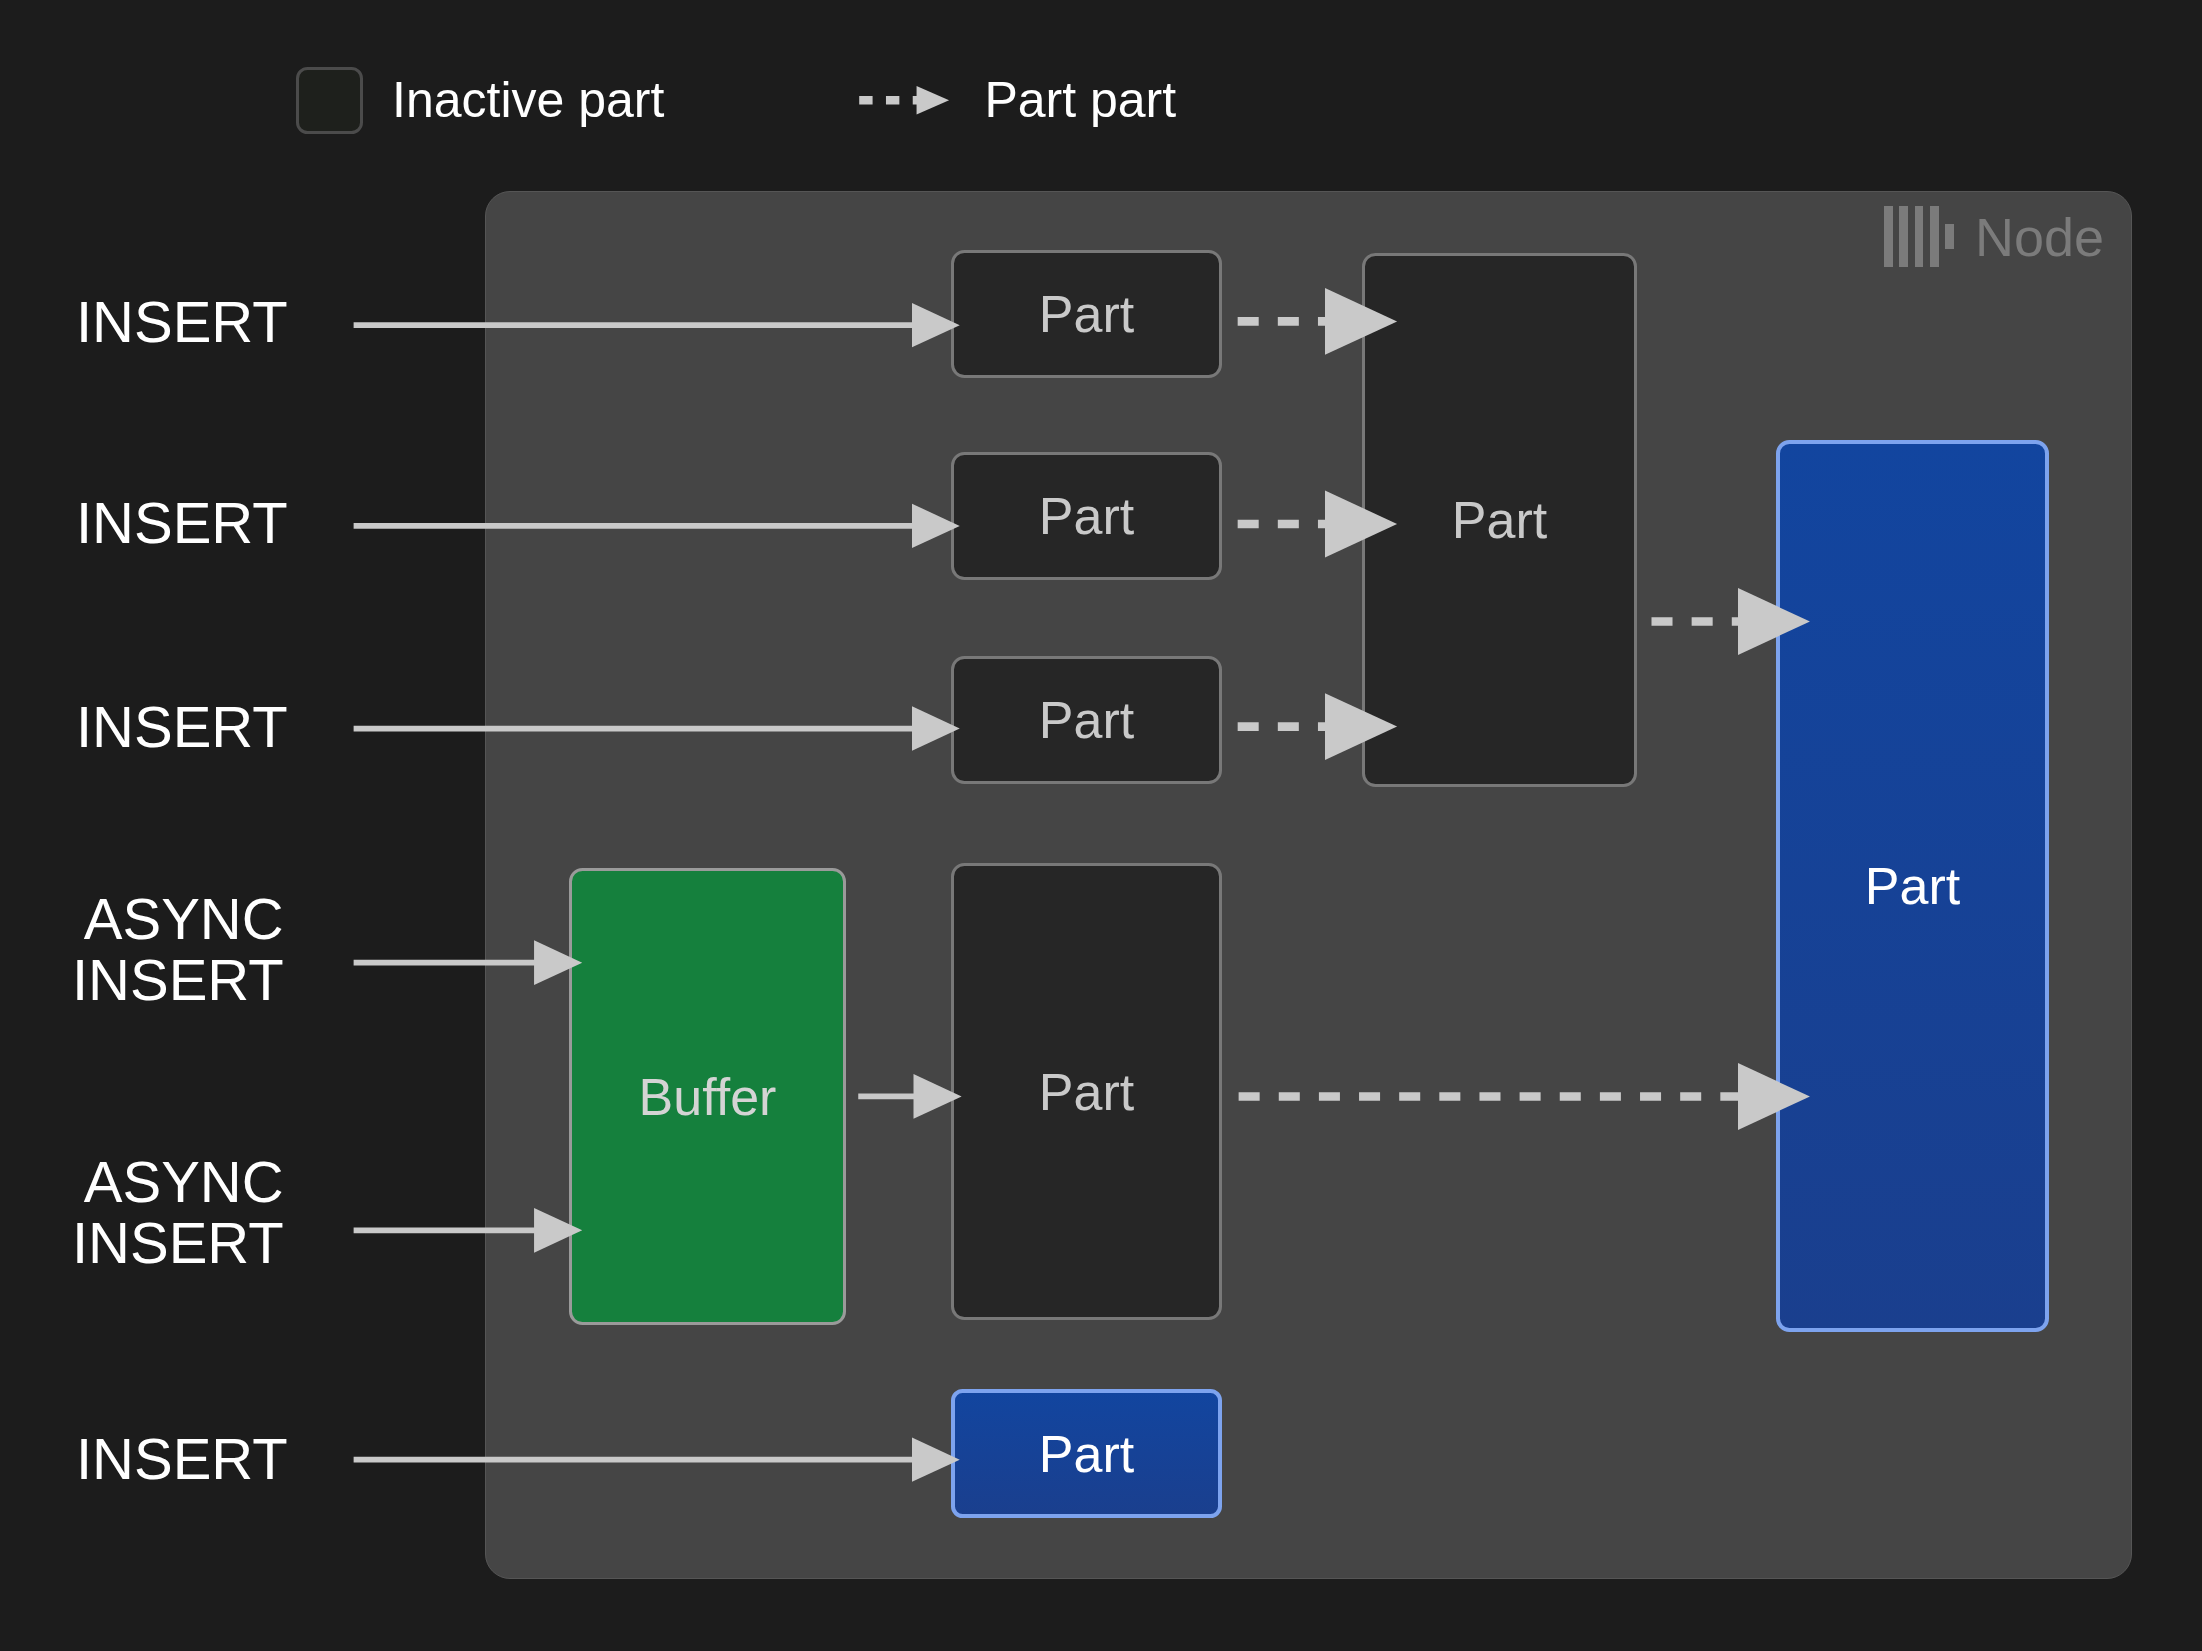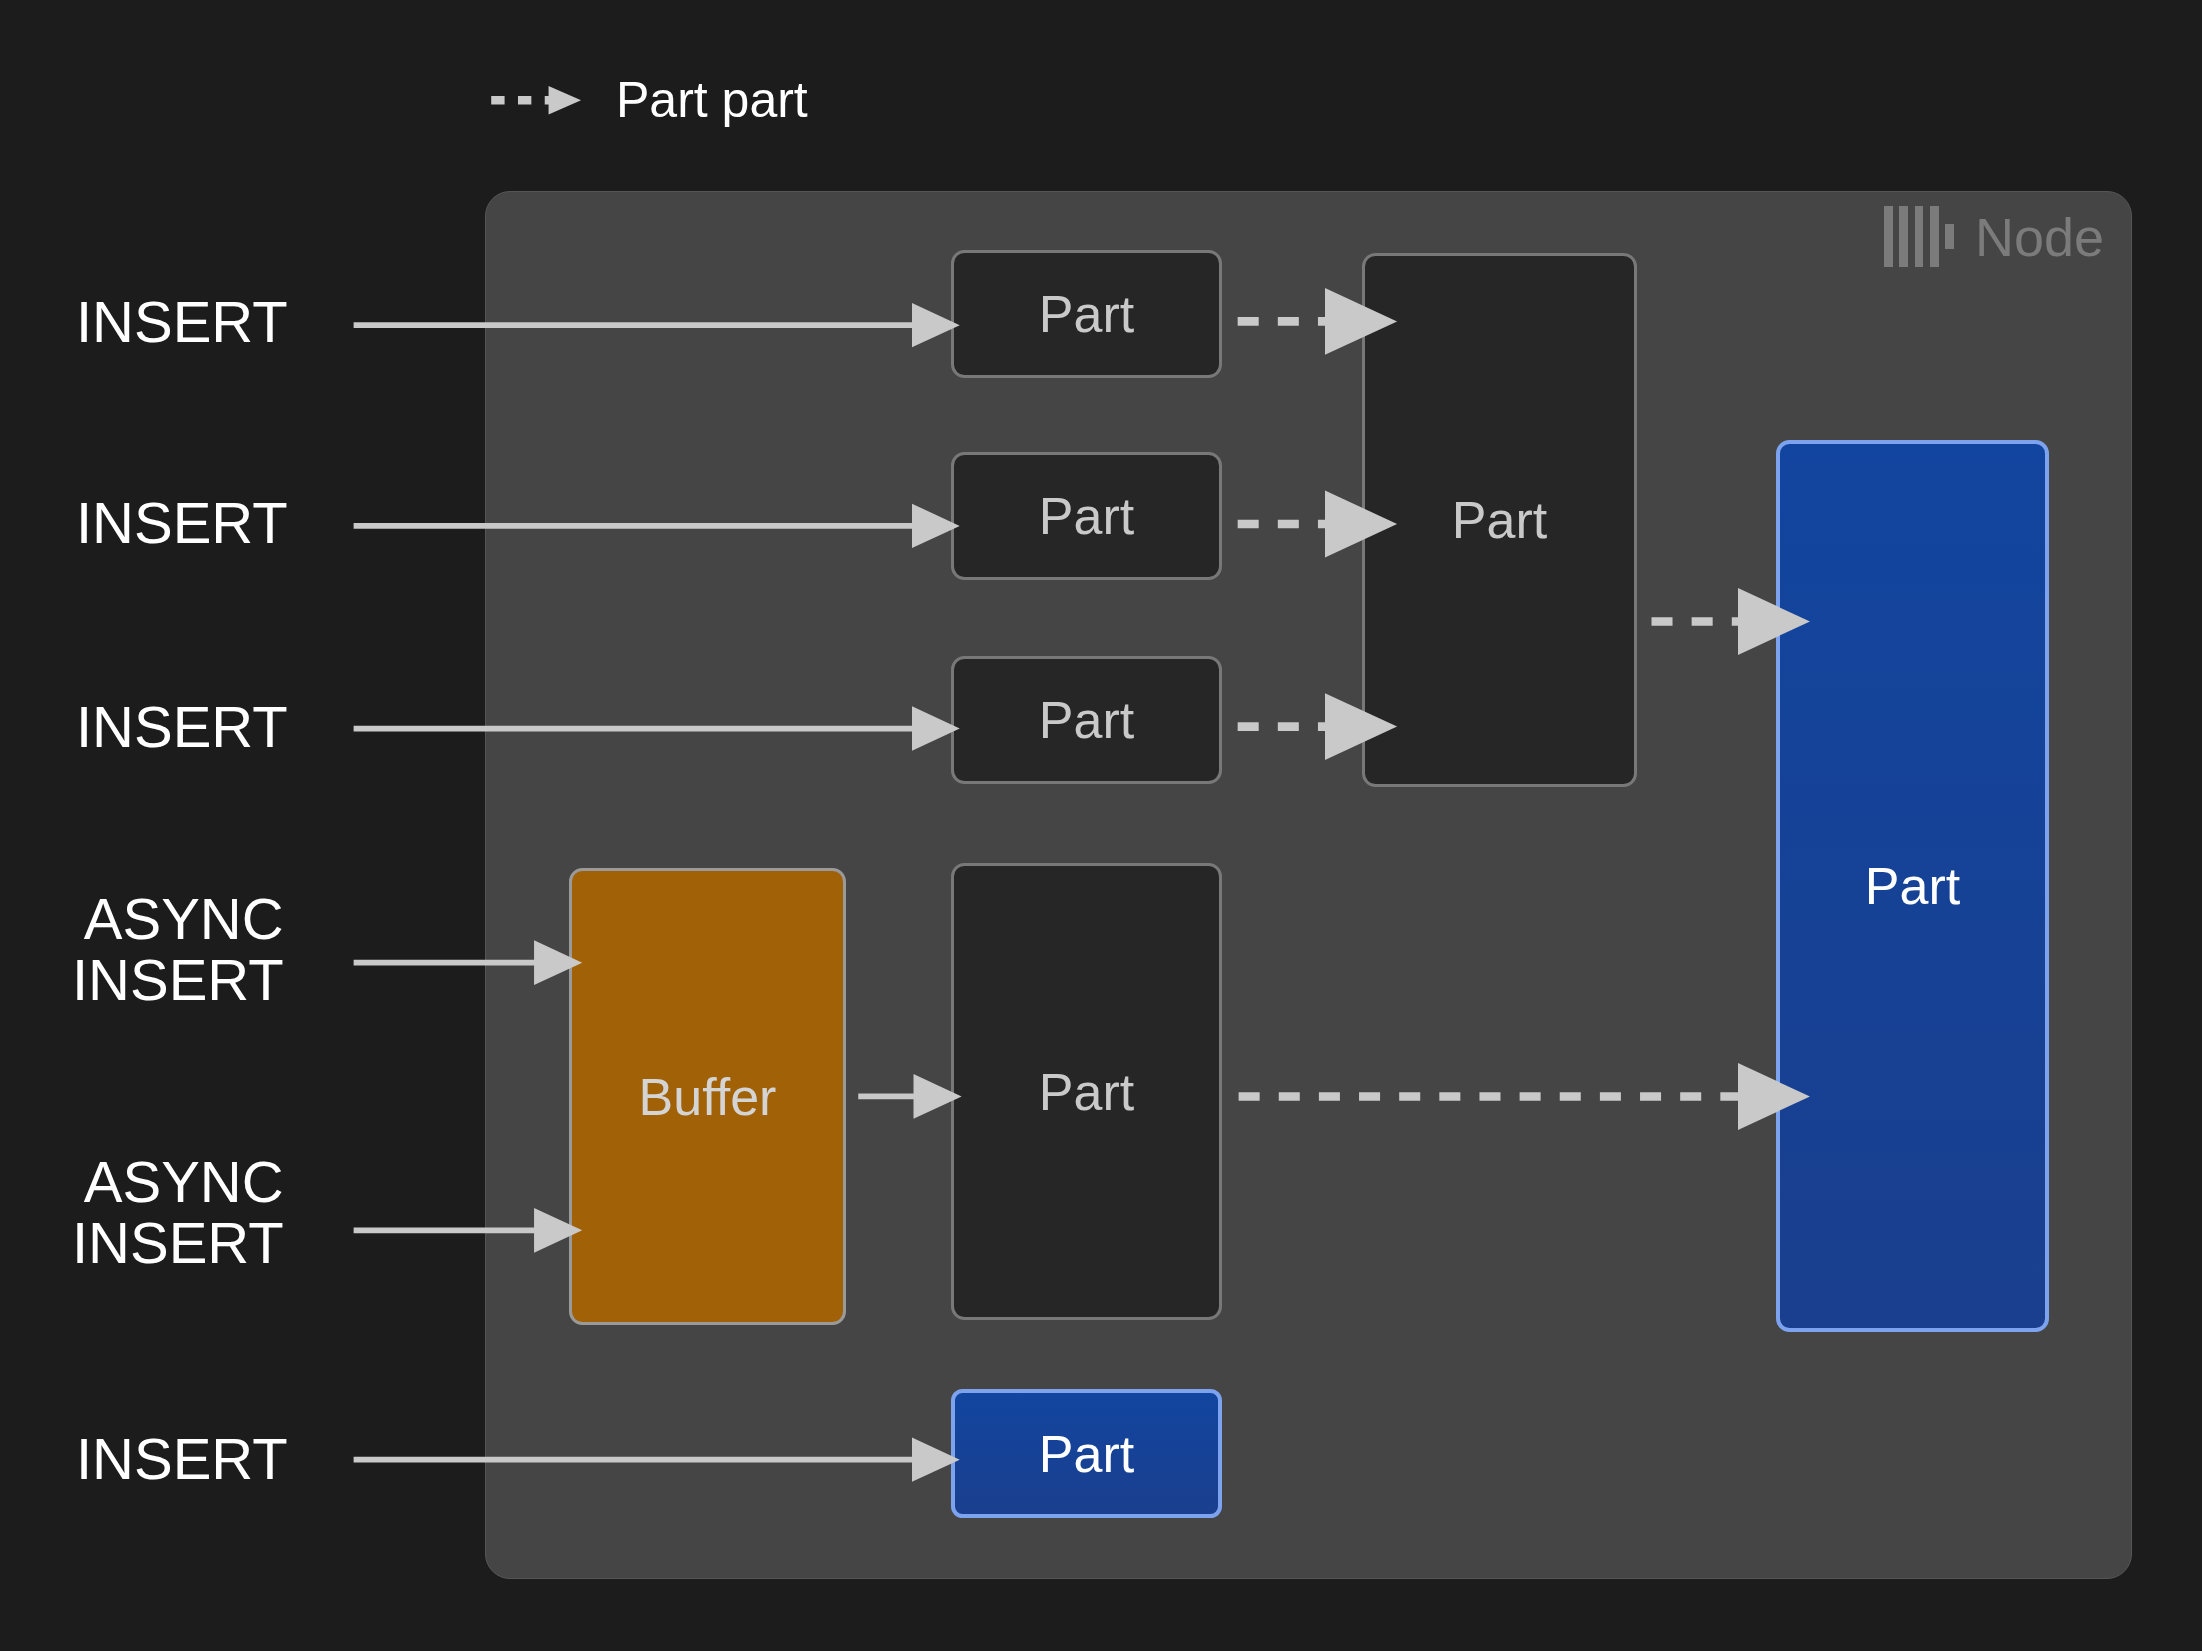--- a/index.html
+++ b/index.html
@@ -111,21 +111,21 @@
     justify-content: center;
     font-size: 52px;
     line-height: 1;
   }
   .box.inactive {
     background: #262626;
     border: 3.8px solid #787878;
     color: #c9c9c9;
   }
   .box.buffer {
-    background: #a16207;
+    background: #15803d;
     border: 3.8px solid #9a9a9a;
     color: #d4d4d4;
   }
   .box.activepart {
     background: #173f96;
     background-image: linear-gradient(#12459f, #1a3f8e);
     border: 4.8px solid #7da3ee;
     color: #ffffff;
   }
 
@@ -149,20 +149,24 @@
     pointer-events: none;
   }
 </style>
 </head>
 <body>
 
 <div id="stage">
 
   <div id="legend">
 
+    <div class="legend-item">
+      <span class="legend-swatch inactive"></span>
+      <span class="legend-label">Inactive part</span>
+    </div>
 
     <span class="legend-gap-1"></span>
 
 
     <span class="legend-gap-2"></span>
 
     <div class="legend-item">
       <span class="legend-dash-icon">
         <svg width="96" height="32.5" viewBox="0 0 100 34">
           <line x1="0" y1="17" x2="62" y2="17" stroke="#c9c9c9" stroke-width="9" stroke-dasharray="14 14"></line>

